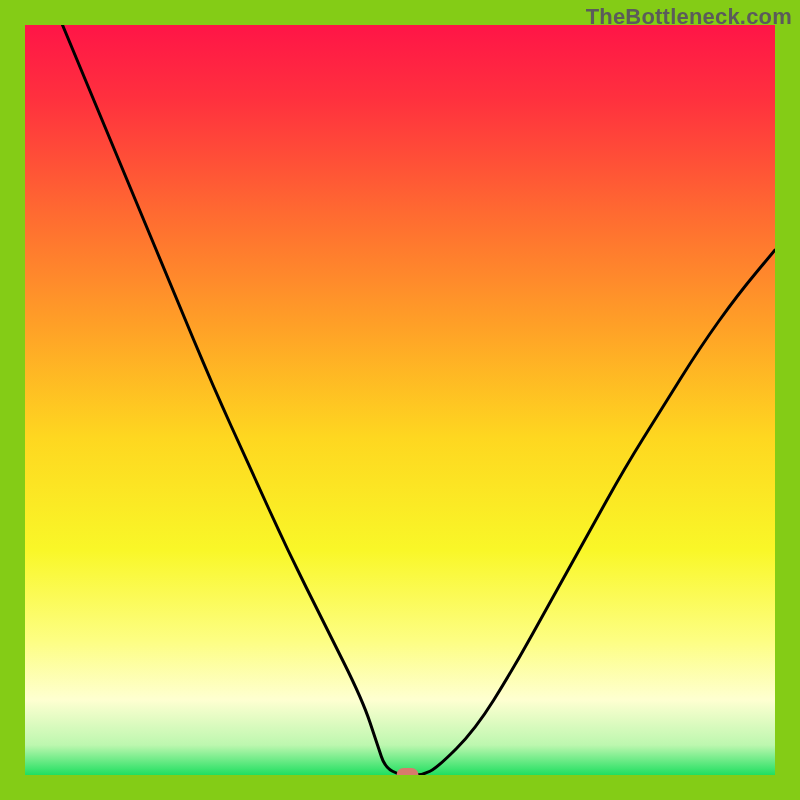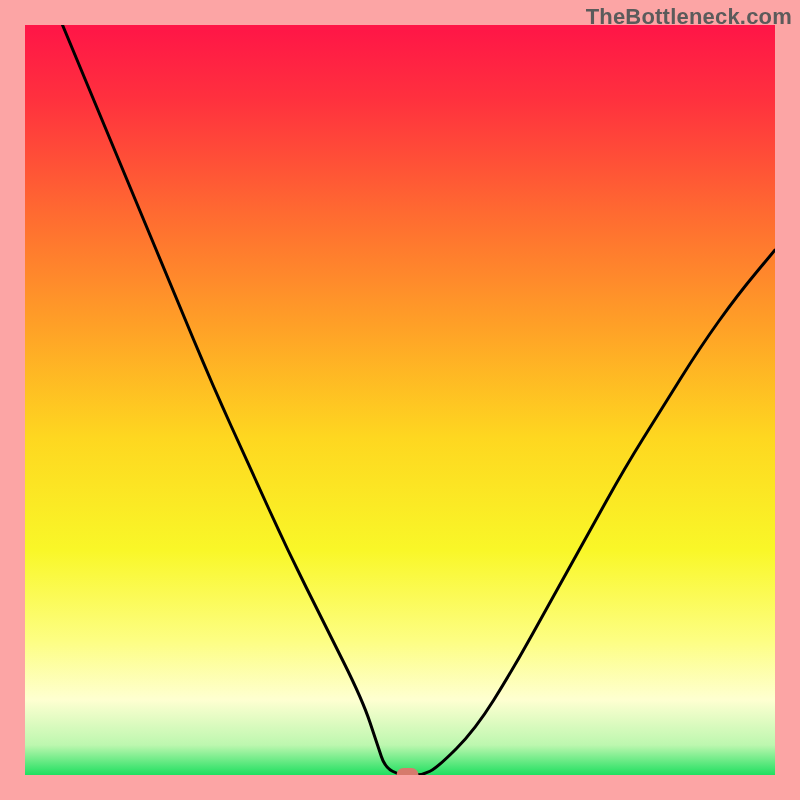--- a/index.html
+++ b/index.html
@@ -7,21 +7,21 @@
     padding: 0;
     width: 800px;
     height: 800px;
     background: #000;
     overflow: hidden;
   }
   .frame {
     position: relative;
     width: 800px;
     height: 800px;
-    background: #fca5a5;
+    background: #84cc16;
     text-align: right;
   }
   .plot {
     position: absolute;
     left: 25px;
     top: 25px;
     width: 750px;
     height: 750px;
   }
   .watermark {

